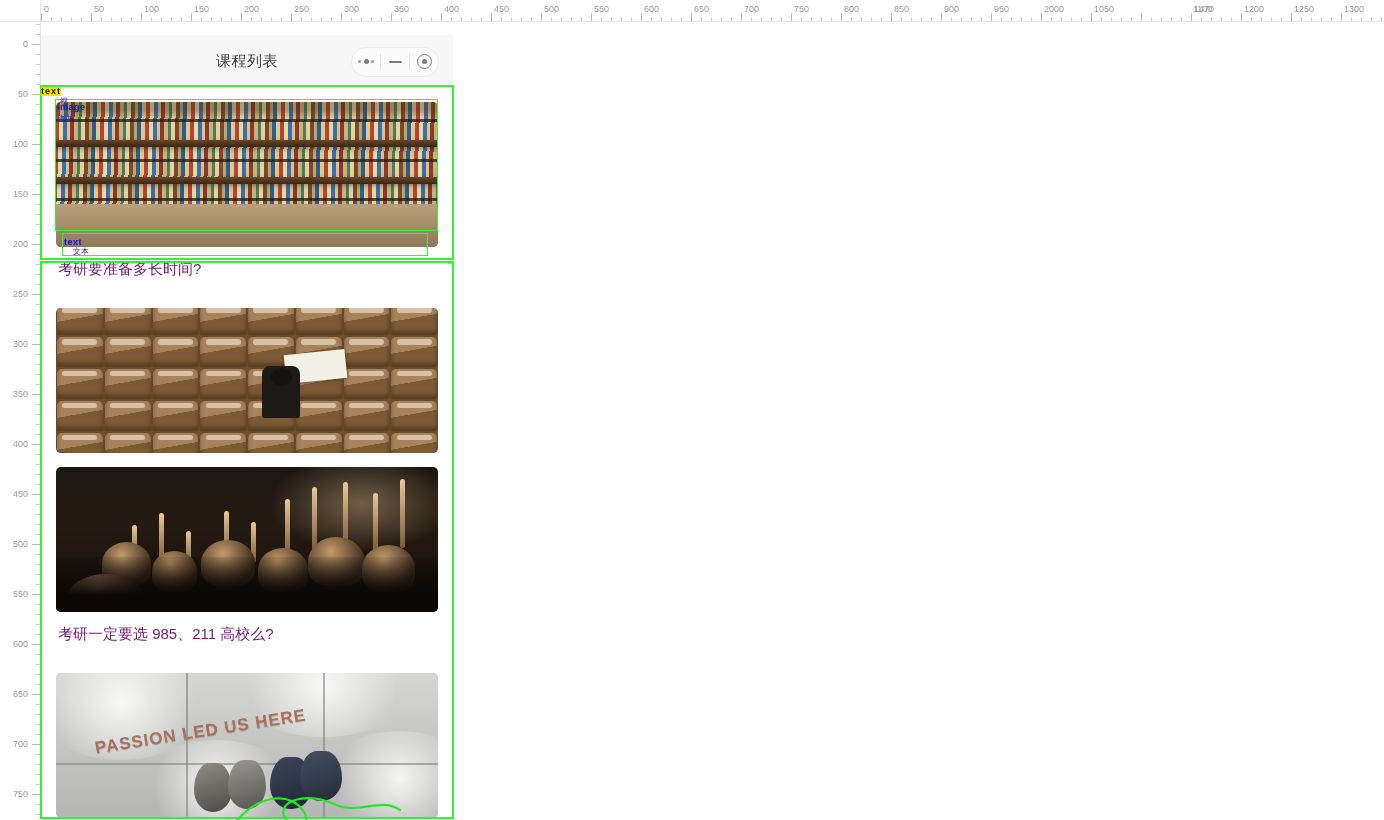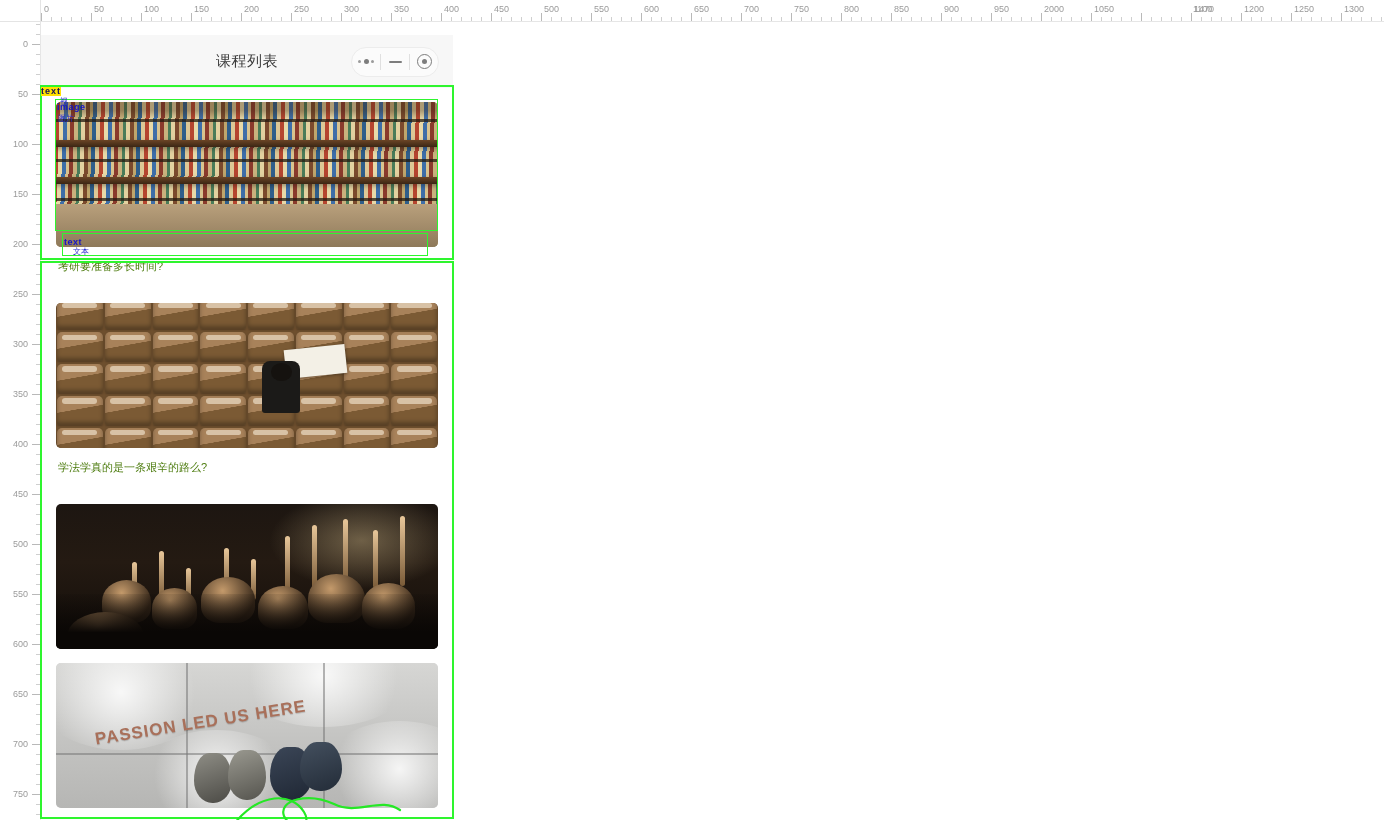--- a/index.html
+++ b/index.html
@@ -74,21 +74,21 @@
   }
   .target-dot { width:5px; height:5px; border-radius:50%; background:#7d7d7d; }
 
   .list { position:relative; background:#fff; }
   .card { position:relative; background:#ffffff; padding:14px 15px 0 15px; }
   .card-img {
     width:382px; height:145px; border-radius:5px; overflow:hidden; position:relative;
     background:#ddd;
   }
   .card-title {
-    font-size:11px; color:#4d7c0f; padding:13px 2px 16px 2px; line-height:1.2;
+    font-size:15px; color:#701a75; padding:13px 2px 16px 2px; line-height:1.2;
     font-family:"Liberation Sans","DejaVu Sans",sans-serif; white-space:nowrap;
   }
 
   
   .ph { position:absolute; inset:0; }
 
   
   .ph-library {
     background:
       repeating-linear-gradient(92deg,
@@ -293,21 +293,20 @@
                 <div class="seat"></div>
               <div class="seat"></div>
                 <div class="seat"></div>
                 <div class="seat"></div>
                 <div class="seat"></div>
             </div>
             <div class="paper"></div>
             <div class="person"></div>
           </div>
         </div>
-        <div class="card-title">学法学真的是一条艰辛的路么?</div>
       </div>
 
       <div class="card">
         <div class="card-img">
           <div class="ph ph-crowd">
             <div class="glow"></div>
             <div class="hand" style="left:20%;top:40%;height:26%"></div>
             <div class="hand" style="left:27%;top:32%;height:34%"></div>
             <div class="hand" style="left:34%;top:44%;height:24%"></div>
             <div class="hand" style="left:44%;top:30%;height:32%"></div>
@@ -320,20 +319,21 @@
             <div class="blob" style="left:12%;top:52%;width:13%;height:30%"></div>
             <div class="blob" style="left:25%;top:58%;width:12%;height:28%"></div>
             <div class="blob" style="left:38%;top:50%;width:14%;height:32%"></div>
             <div class="blob" style="left:53%;top:56%;width:13%;height:30%"></div>
             <div class="blob" style="left:66%;top:48%;width:15%;height:34%"></div>
             <div class="blob" style="left:80%;top:54%;width:14%;height:32%"></div>
             <div class="blob" style="left:3%;top:74%;width:20%;height:34%"></div>
             <div class="darkbase"></div>
           </div>
         </div>
+        <div class="card-title">考研一定要选 985、211 高校么?</div>
       </div>
 
       <div class="card">
         <div class="card-img">
           <div class="ph ph-pav">
             <div class="cloud" style="left:-6%;top:-20%;width:46%;height:80%"></div>
             <div class="cloud" style="left:46%;top:-28%;width:48%;height:72%"></div>
             <div class="cloud" style="left:22%;top:46%;width:40%;height:62%"></div>
             <div class="cloud" style="left:70%;top:40%;width:40%;height:66%"></div>
             <div class="seam" style="left:34%;top:0;width:2px;height:100%"></div>

